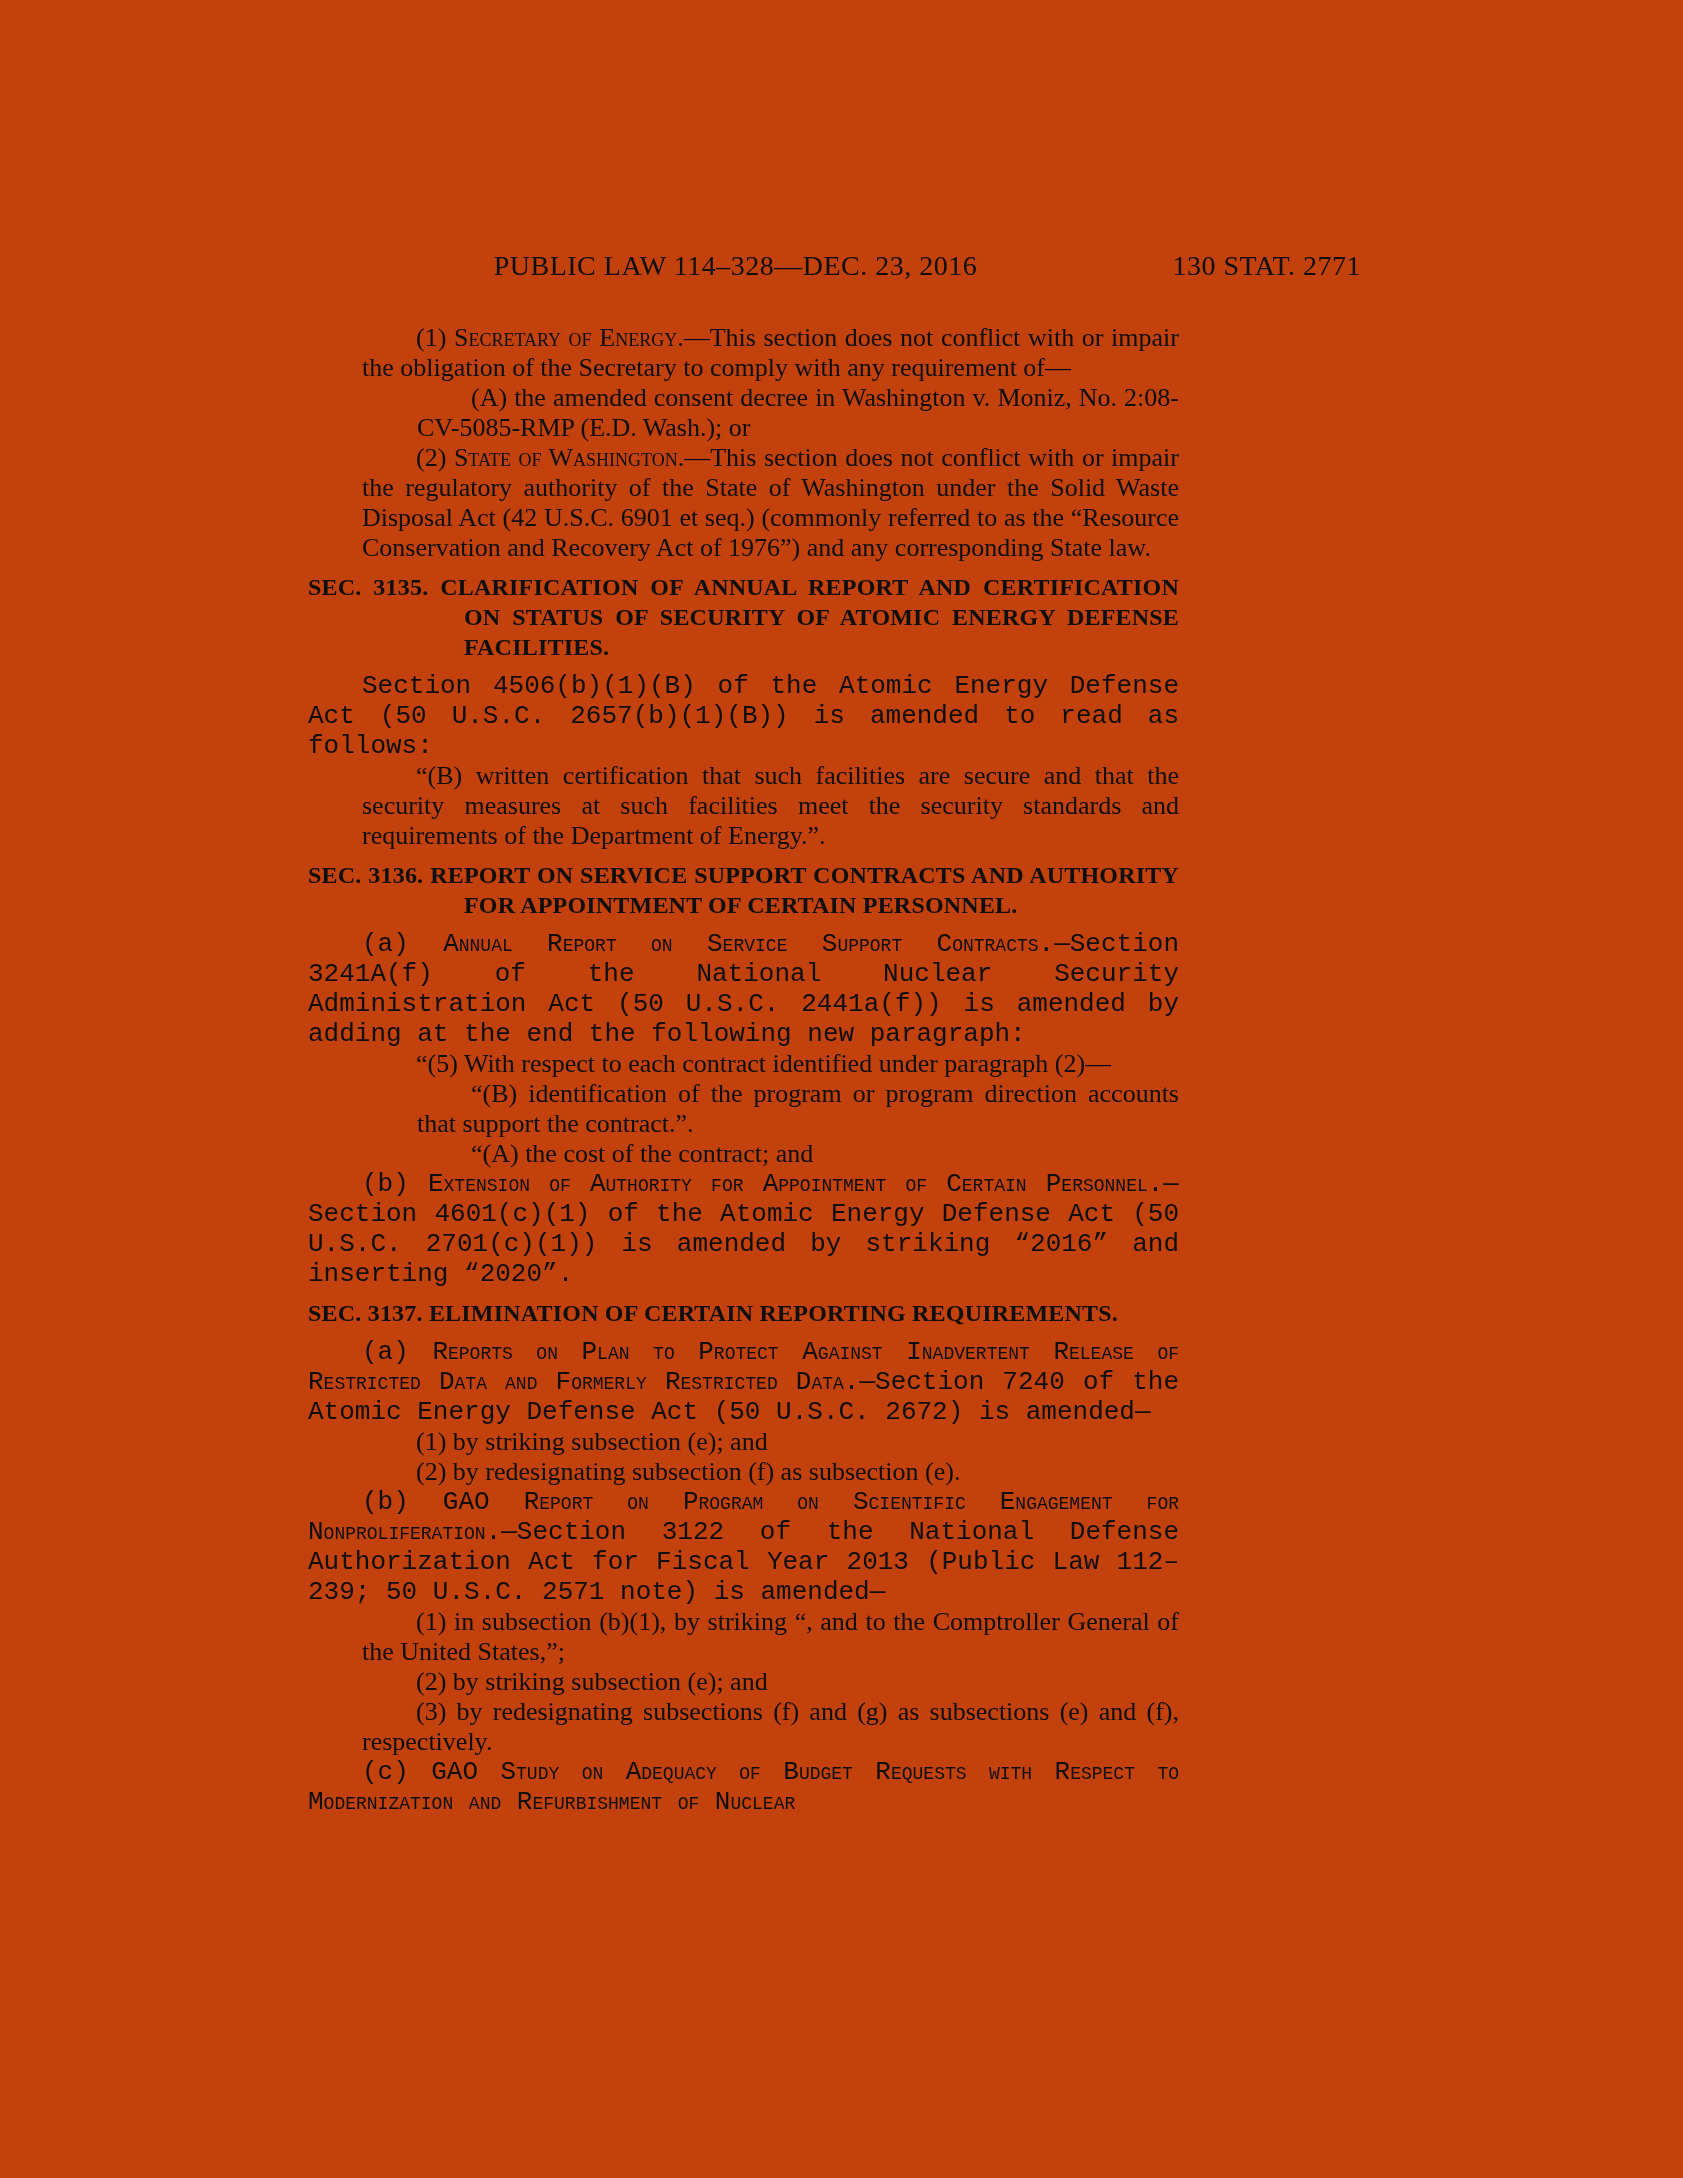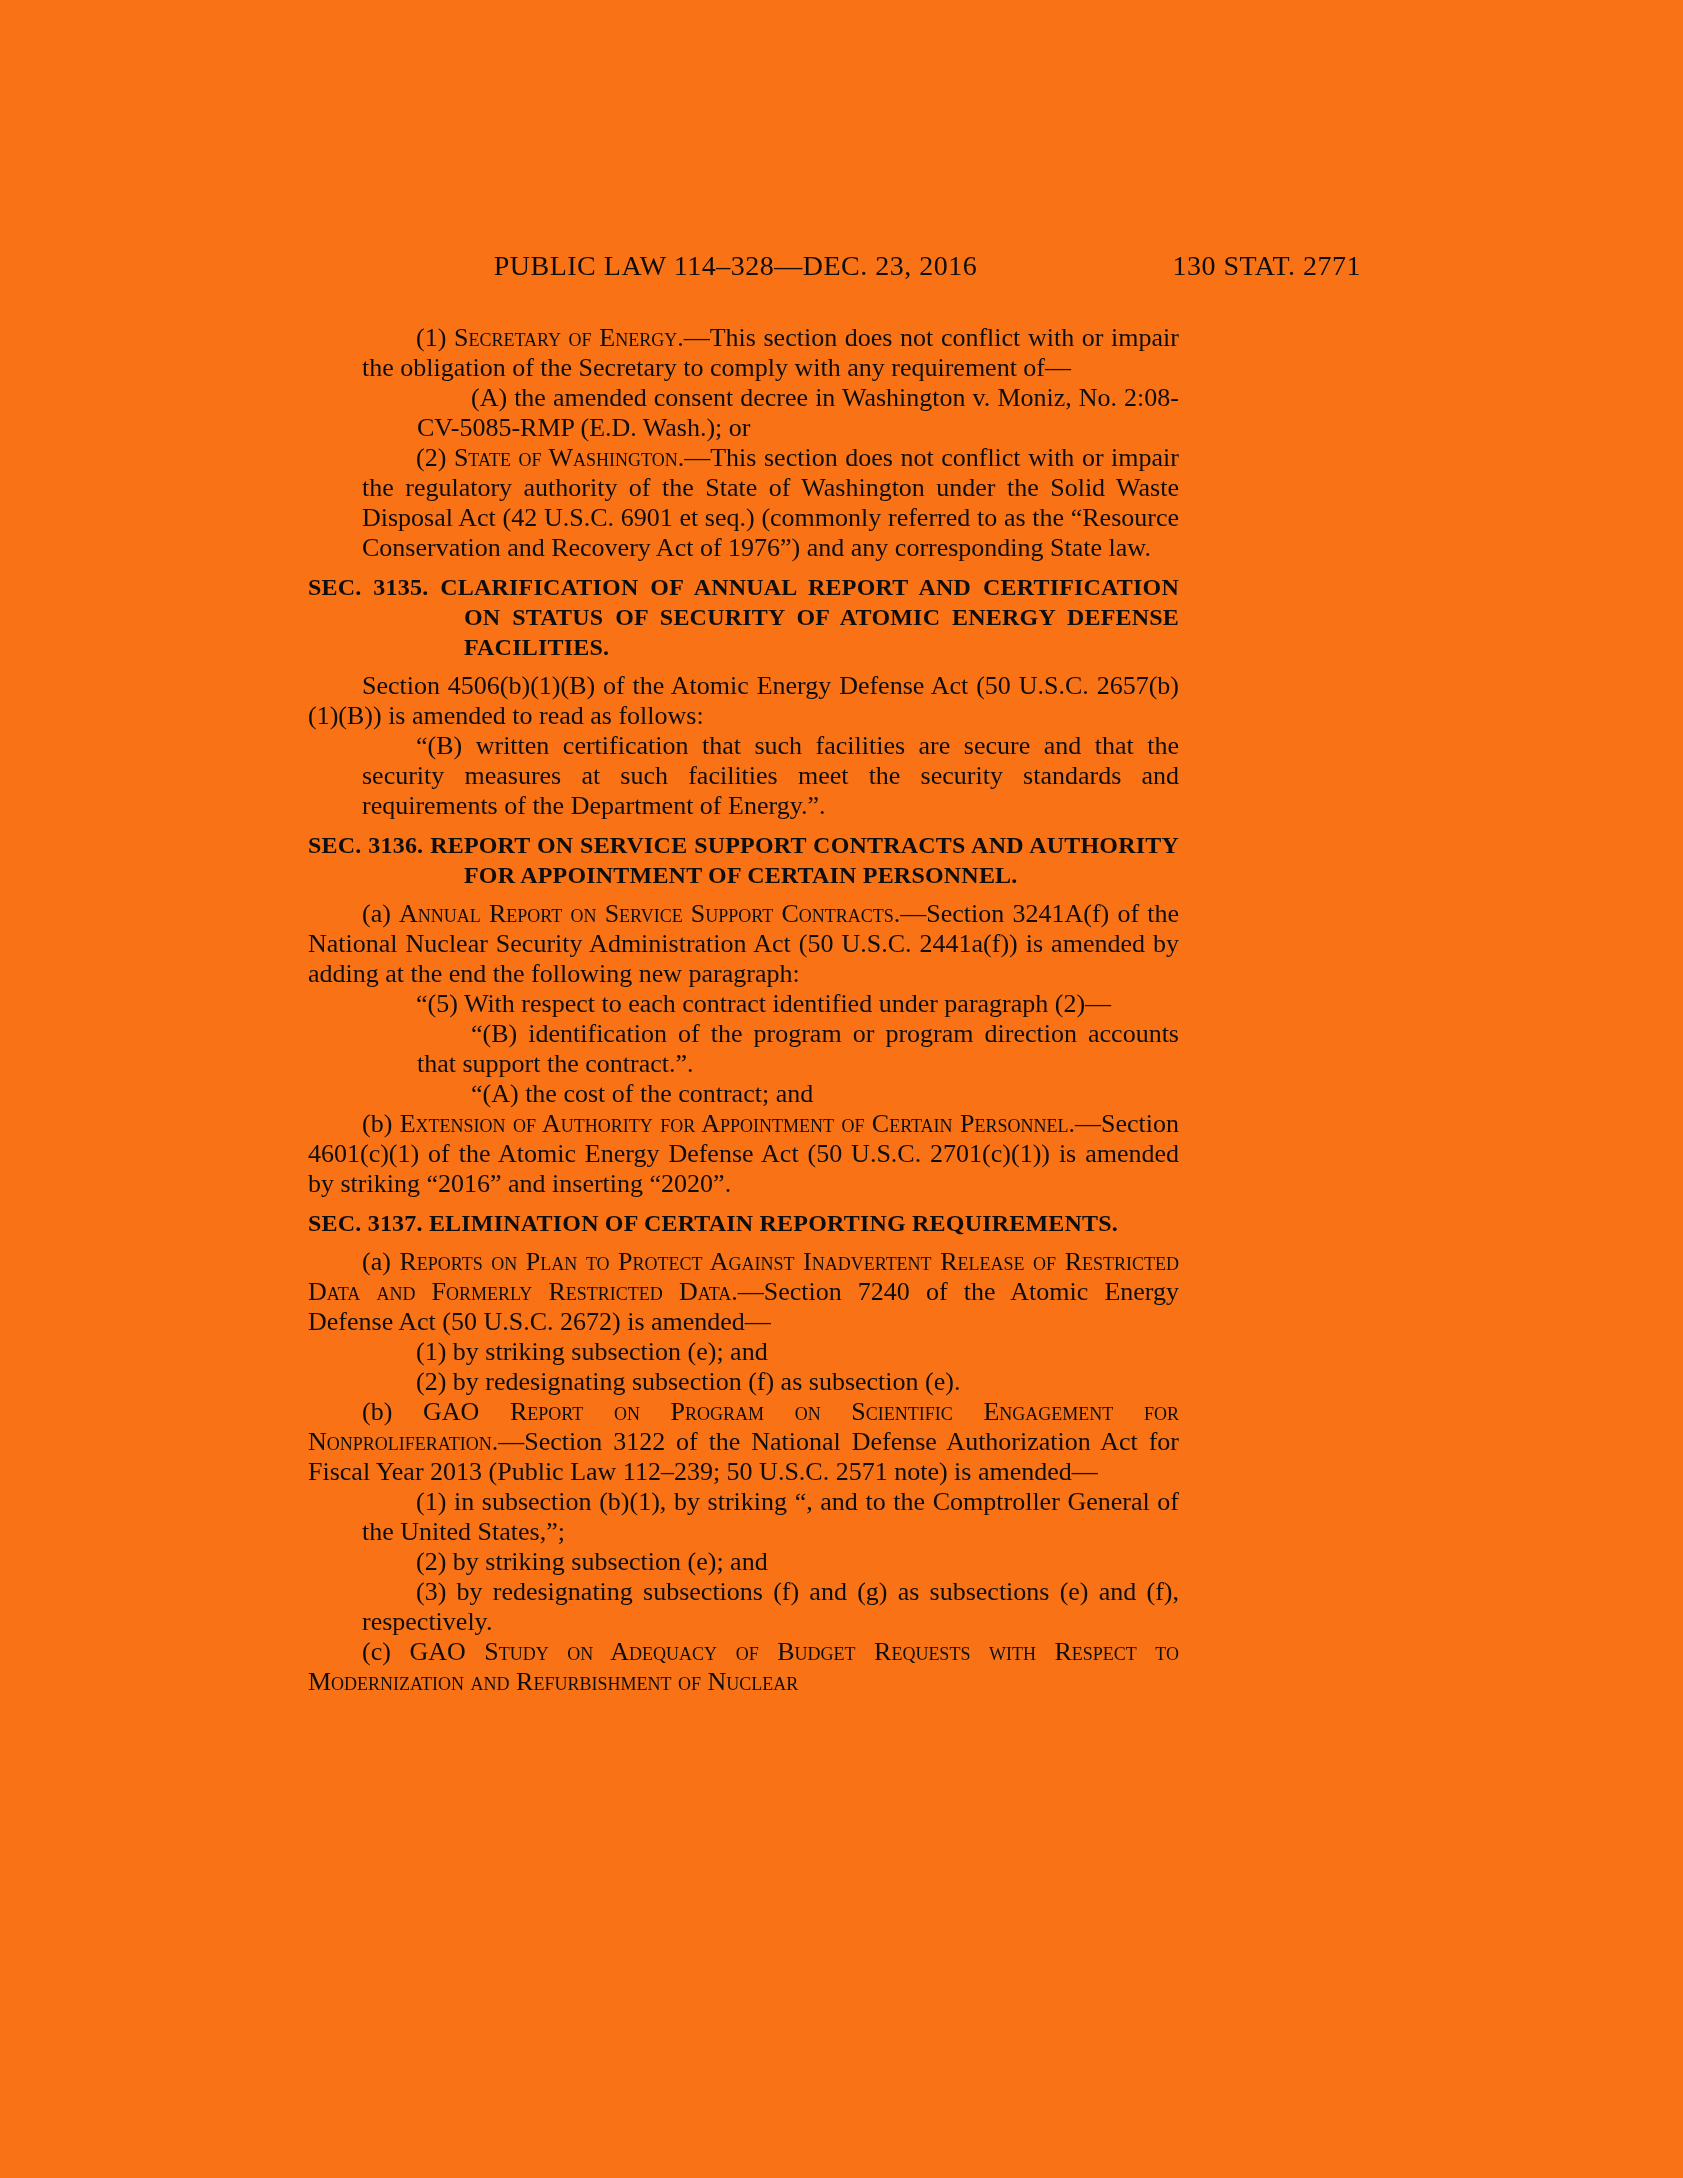--- a/index.html
+++ b/index.html
@@ -4,21 +4,21 @@
 <style>
   html, body {
     margin: 0;
     padding: 0;
     background: #ffffff;
   }
   .page {
     position: relative;
     width: 1683px;
     height: 2178px;
-    background: #f97316;
+    background: #c2410c;
     color: #0e0e0e;
     font-family: "Liberation Serif", serif;
     overflow: hidden;
   }
   .running-header {
     position: absolute;
     top: 249px;
     left: 0;
     right: 0;
     height: 36px;
@@ -45,21 +45,21 @@
     left: 308px;
     width: 871px;
     font-size: 26px;
     line-height: 30px;
     text-align: justify;
   }
   .para {
     margin: 0;
     text-align: justify;
   }
-  .para.i0 { padding-left: 0;   text-indent: 54px; }
+  .para.i0 { padding-left: 0;   text-indent: 54px; font-family: Liberation Mono, monospace; }
   .para.i1 { padding-left: 54px;  text-indent: 54px; }
   .para.i2 { padding-left: 109px; text-indent: 54px; }
   .sec-heading {
     font-weight: bold;
     font-size: 24px;
     line-height: 30px;
     margin: 9px 0 9px 0;
     padding-left: 156px;
     text-indent: -156px;
     text-align: justify;

